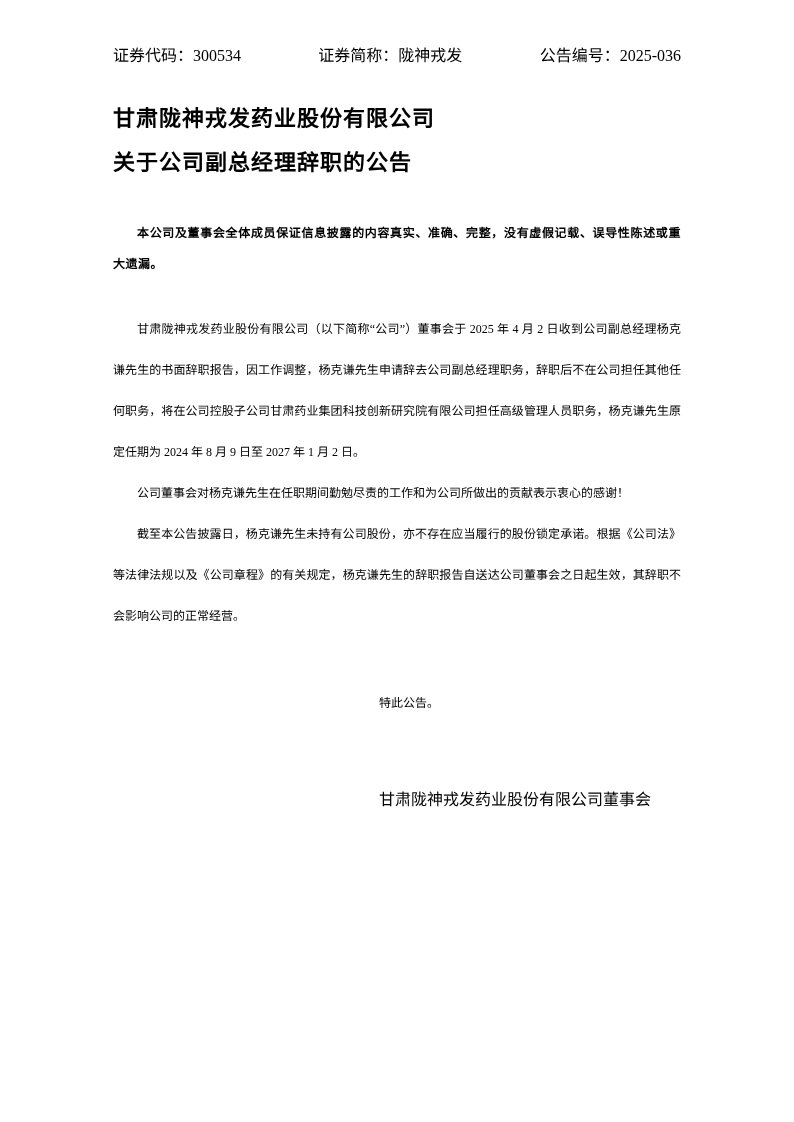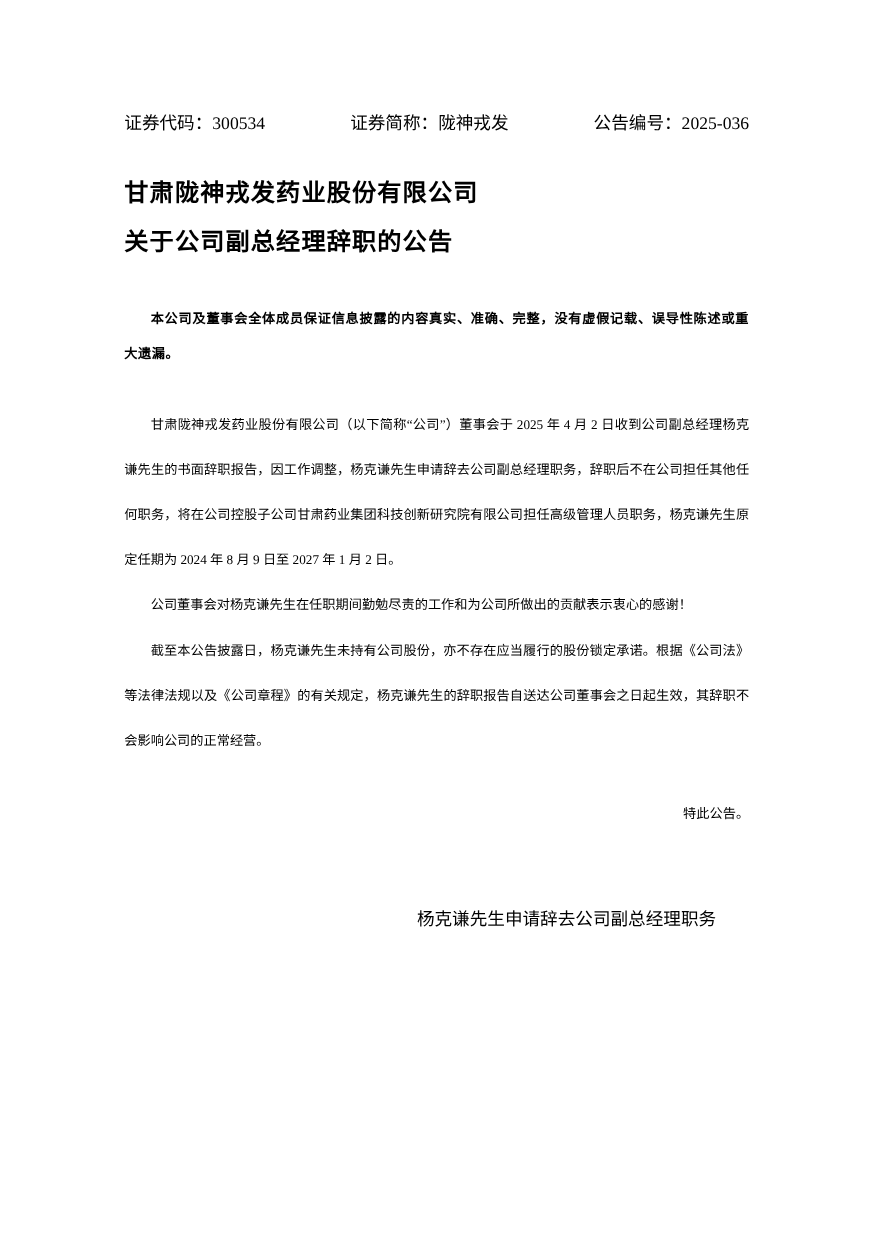--- a/index.html
+++ b/index.html
@@ -8,21 +8,21 @@
     background: #ffffff;
   }
   .page {
     position: relative;
     width: 794px;
     height: 1122px;
     margin: 0 auto;
     background: #ffffff;
     color: #000000;
     box-sizing: border-box;
-    padding: 103px 113px 0 113px;
+    padding: 46px 113px 0 113px;
     font-family: "Liberation Serif", "DejaVu Serif", serif;
     overflow: hidden;
   }
   .header-row {
     display: flex;
     justify-content: space-between;
     align-items: baseline;
     font-size: 16px;
     line-height: 20px;
     white-space: nowrap;
@@ -51,24 +51,24 @@
     text-indent: 2em;
     font-family: "Liberation Sans", "DejaVu Sans", sans-serif;
     letter-spacing: 0.5px;
   }
   .body-para {
     line-height: 41px;
     text-indent: 2em;
   }
   .body-para.first { margin-top: 29px; }
   .closing {
-    margin-top: 32px;
+    margin-top: 52px;
     line-height: 29px;
     text-indent: 2em;
-    text-align: right;
+    text-align: center;
   }
   .signature-wrap {
     margin-top: 66px;
     text-align: right;
     padding-right: 30px;
   }
   .signature-block {
     display: inline-block;
     text-align: center;
     font-size: 16px;
@@ -92,17 +92,17 @@
   <p class="disclaimer">本公司及董事会全体成员保证信息披露的内容真实、准确、完整，没有虚假记载、误导性陈述或重大遗漏。</p>
 
   <p class="body-para first">甘肃陇神戎发药业股份有限公司（以下简称“公司”）董事会于 2025 年 4 月 2 日收到公司副总经理杨克谦先生的书面辞职报告，因工作调整，杨克谦先生申请辞去公司副总经理职务，辞职后不在公司担任其他任何职务，将在公司控股子公司甘肃药业集团科技创新研究院有限公司担任高级管理人员职务，杨克谦先生原定任期为 2024 年 8 月 9 日至 2027 年 1 月 2 日。</p>
   <p class="body-para">公司董事会对杨克谦先生在任职期间勤勉尽责的工作和为公司所做出的贡献表示衷心的感谢！</p>
   <p class="body-para">截至本公告披露日，杨克谦先生未持有公司股份，亦不存在应当履行的股份锁定承诺。根据《公司法》等法律法规以及《公司章程》的有关规定，杨克谦先生的辞职报告自送达公司董事会之日起生效，其辞职不会影响公司的正常经营。</p>
 
   <p class="closing">特此公告。</p>
 
   <div class="signature-wrap">
     <div class="signature-block">
-      <div>杨克谦先生申请辞去公司副总经理职务</div>
+      <div>甘肃陇神戎发药业股份有限公司董事会</div>
     </div>
   </div>
 
 </div>
 
 </body></html>

